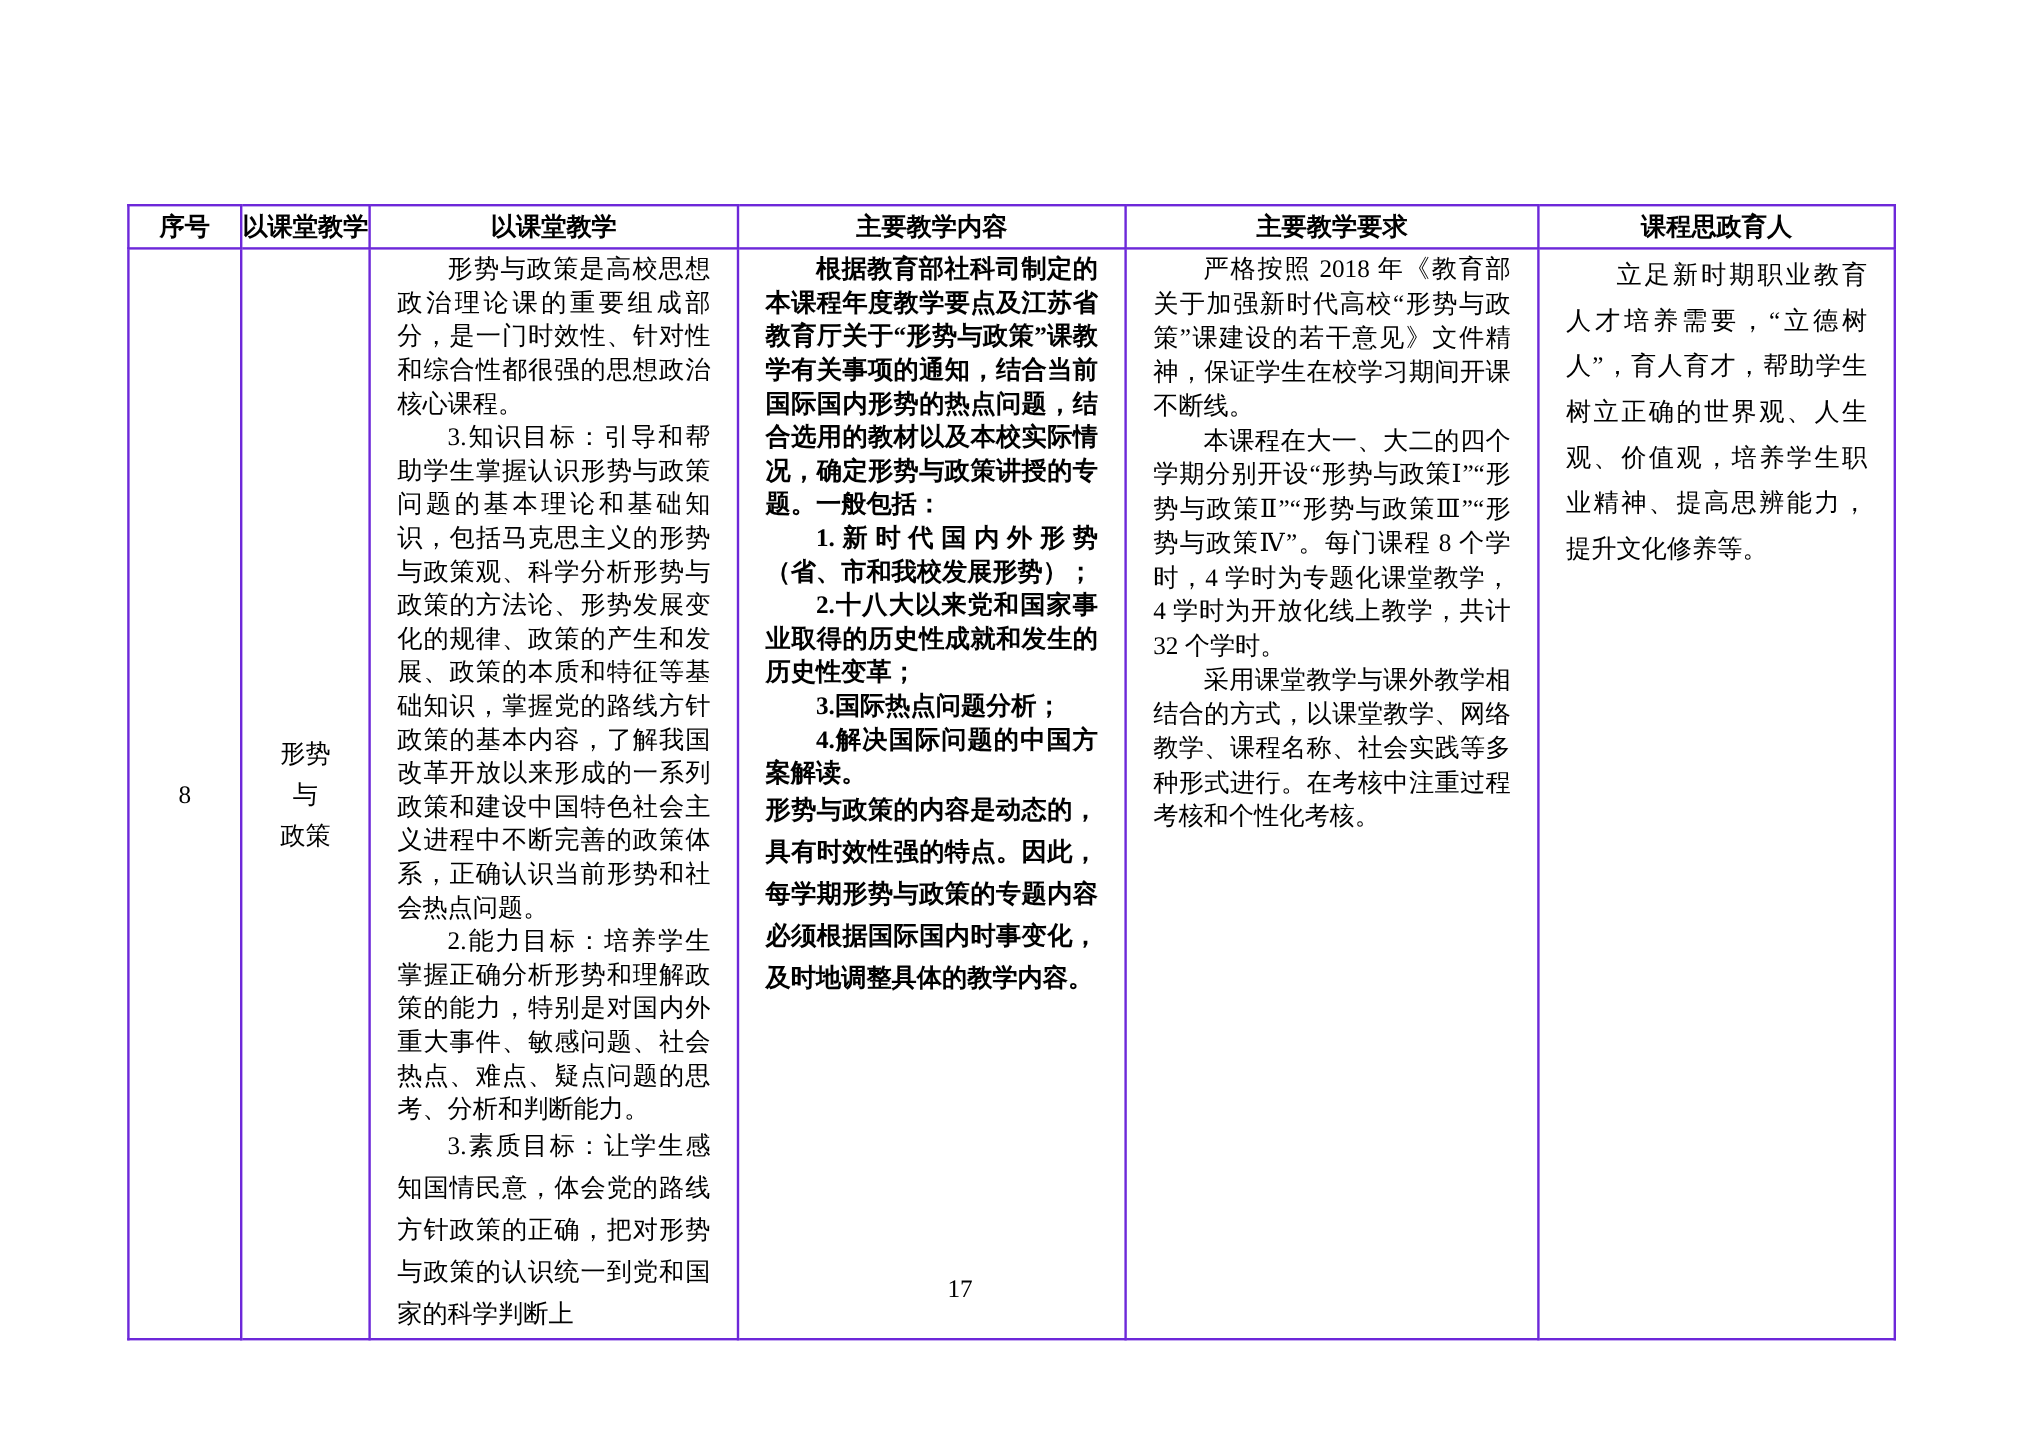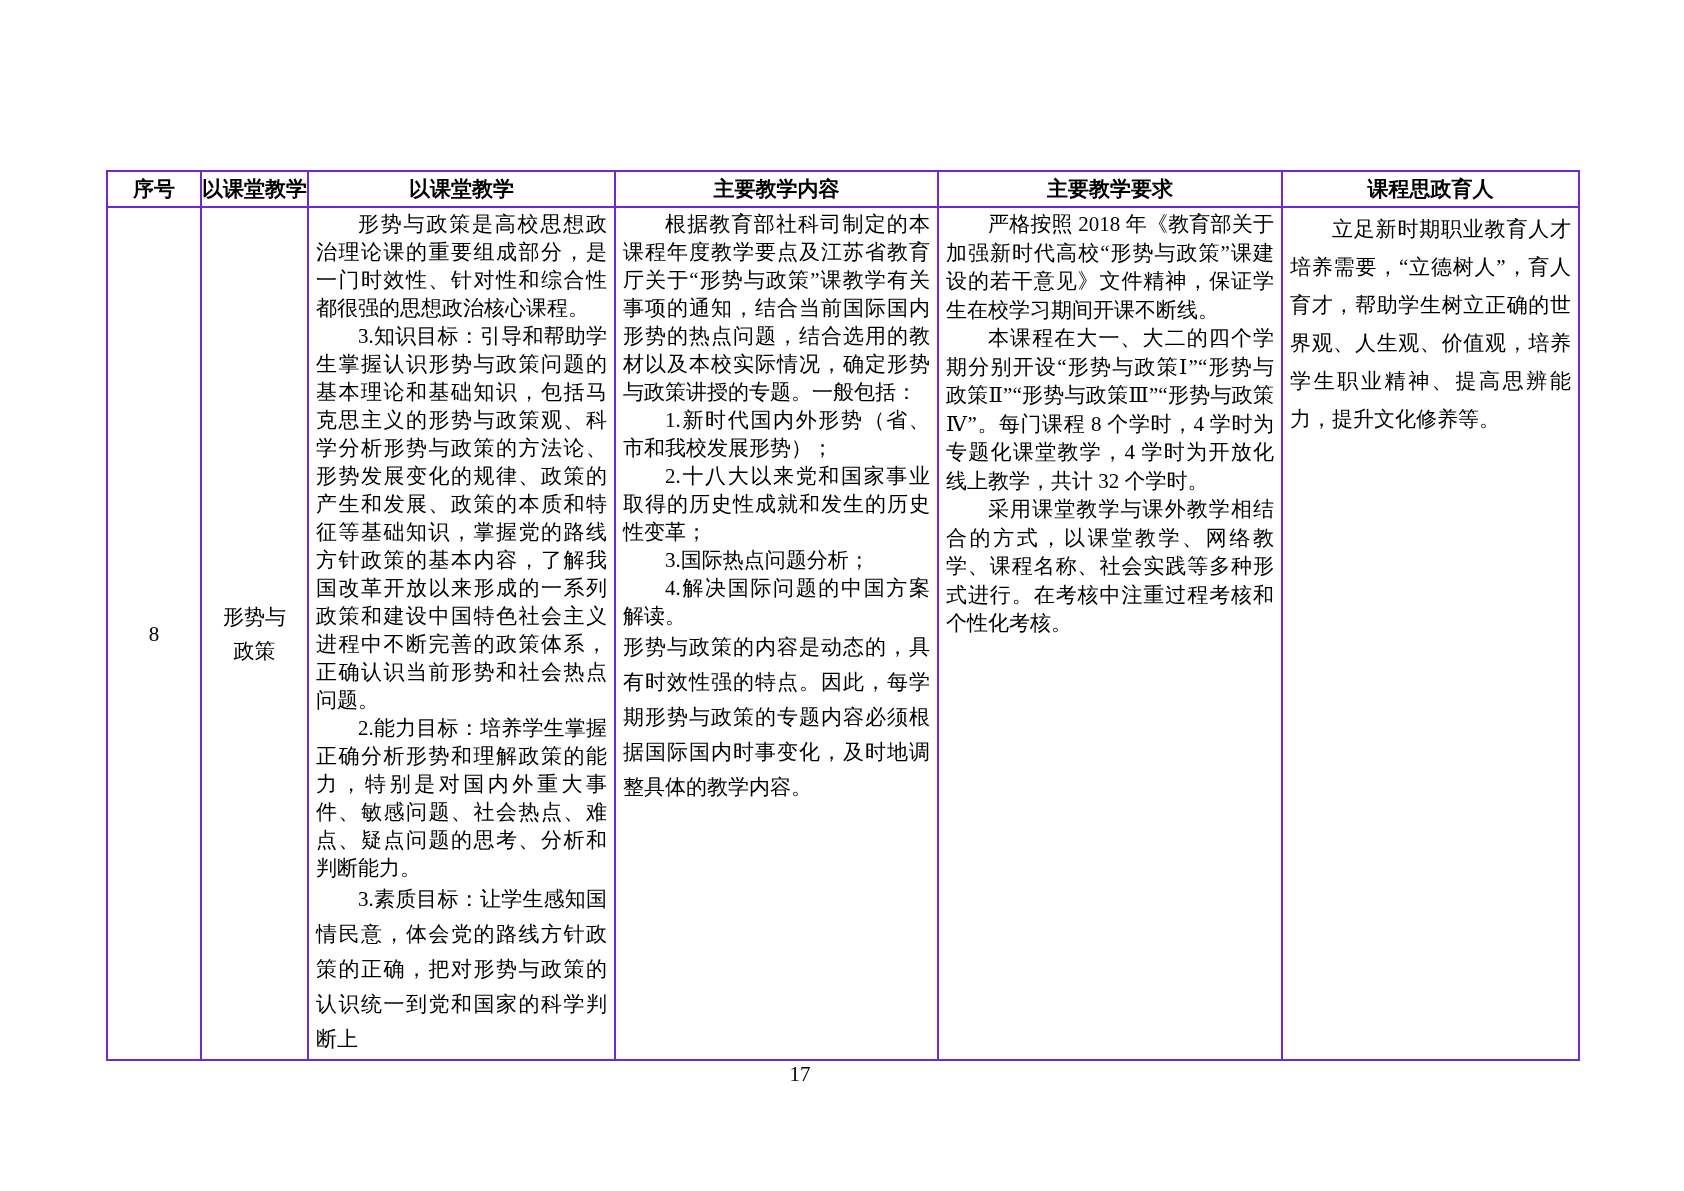--- a/index.html
+++ b/index.html
@@ -31,37 +31,37 @@
     height: 34px;
     font-weight: bold;
     font-size: 21px;
     text-align: center;
     vertical-align: middle;
     line-height: 1;
   }
   .doc-table td {
     font-size: 21px;
     vertical-align: top;
-    padding: 2px 7px;
+    padding: 2px 22px;
     overflow: hidden;
   }
   .doc-table tbody tr { height: 778px; }
   td.c-center {
     text-align: center;
     vertical-align: middle;
     line-height: 34px;
   }
   p {
     margin: 0;
     text-align: justify;
   }
   .ind { text-indent: 2em; }
   .c-goals p       { line-height: 28px; }
   .c-goals p.loose { line-height: 35px; }
-  .c-content p       { line-height: 28px; }
+  .c-content p       { line-height: 28px; font-weight: bold; }
   .c-content p.loose { line-height: 35px; }
   .c-req p { line-height: 28.5px; }
   .c-ideology { vertical-align: middle; }
   .c-ideology p { line-height: 38px; }
   .page-number {
     position: absolute;
     top: 1062px;
     left: 10px;
     width: 1580px;
     text-align: center;

